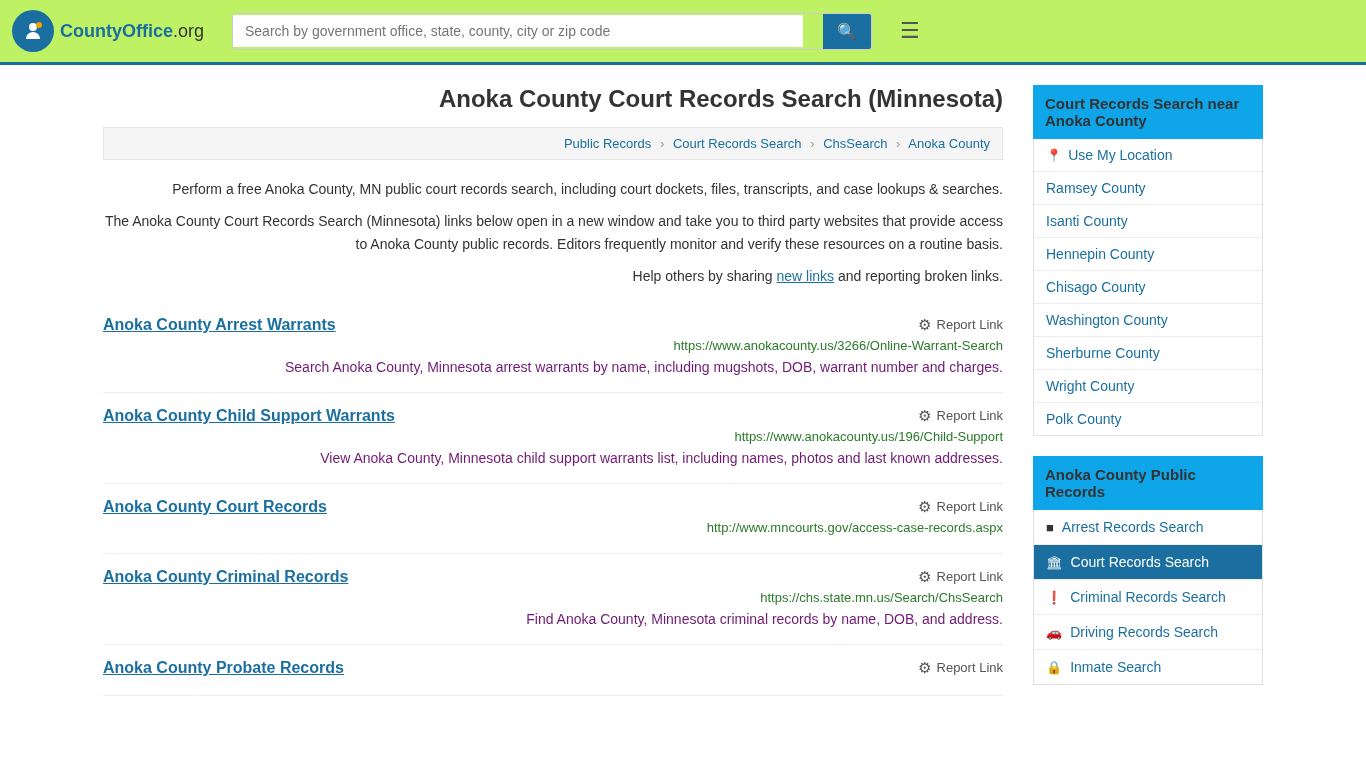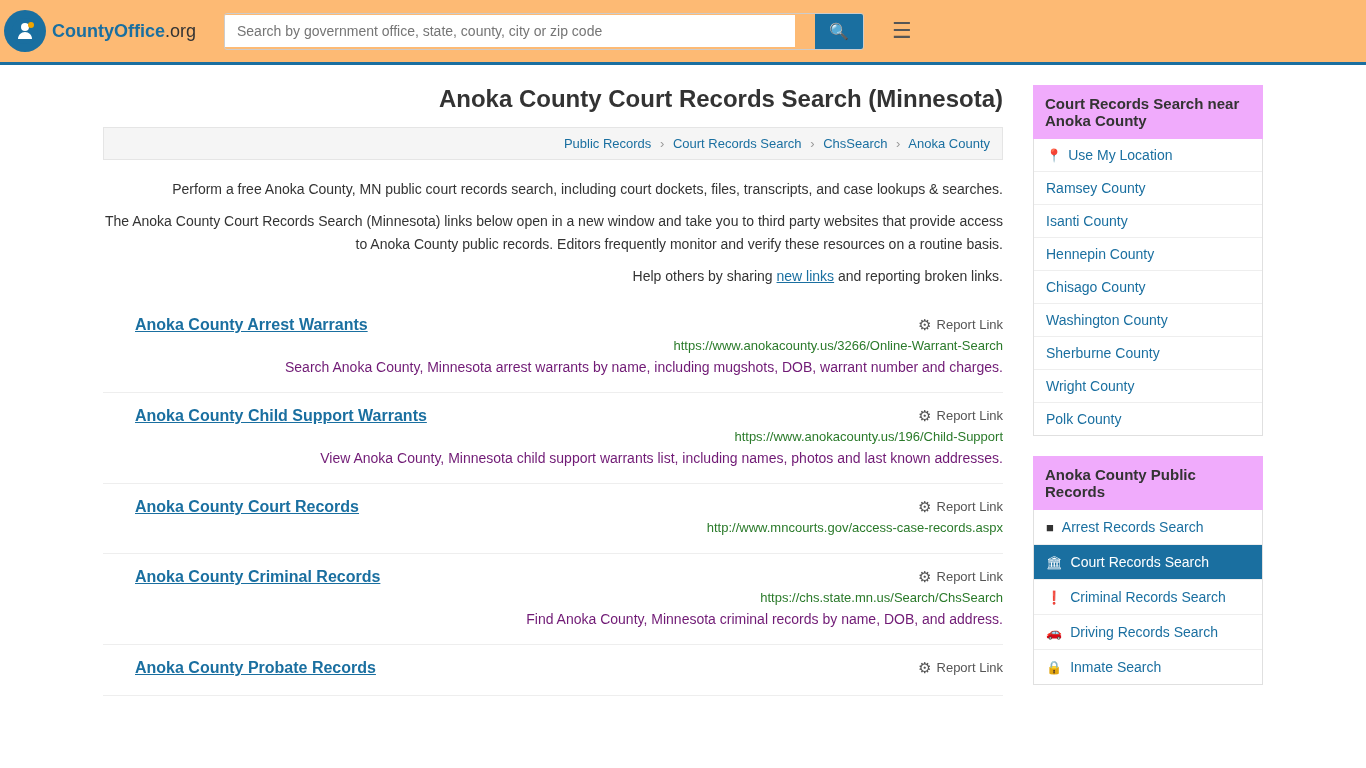--- a/index.html
+++ b/index.html
@@ -1,22 +1,22 @@
 <!DOCTYPE html>
 <html><head>
   <meta charset="utf-8">
   <style>
     * { box-sizing: border-box; margin: 0; padding: 0; }
     body { font-family: Arial, sans-serif; font-size: 14px; color: #333; background: #fff; }
 
     
     #header {
-      background: #fdba74;
+      background: #bef264;
       border-bottom: 3px solid #1a6fa0;
-      padding: 10px 4px;
+      padding: 10px 12px;
       display: flex;
       align-items: center;
       gap: 20px;
     }
     #logo-area {
       display: flex;
       align-items: center;
       gap: 6px;
       min-width: 200px;
     }
@@ -118,21 +118,20 @@
     
     .record-item {
       border-bottom: 1px solid #eee;
       padding: 14px 0;
     }
     .record-header {
       display: flex;
       justify-content: space-between;
       align-items: flex-start;
       margin-bottom: 4px;
-      margin-left: 32px;
     }
     .record-title {
       font-size: 16px;
       font-weight: bold;
       color: #1a6fa0;
       text-decoration: underline;
       cursor: pointer;
     }
     .report-link {
       display: flex;
@@ -154,21 +153,21 @@
       font-size: 14px;
       line-height: 1.5;
       color: #701a75;
     }
 
     
     .sidebar-section {
       margin-bottom: 20px;
     }
     .sidebar-heading {
-      background: #f0abfc;
+      background: #0ea5e9;
       padding: 10px 12px;
       font-size: 15px;
       font-weight: bold;
       color: #333;
       margin-bottom: 0;
     }
     .sidebar-links {
       border: 1px solid #e0e0e0;
       border-top: none;
     }

